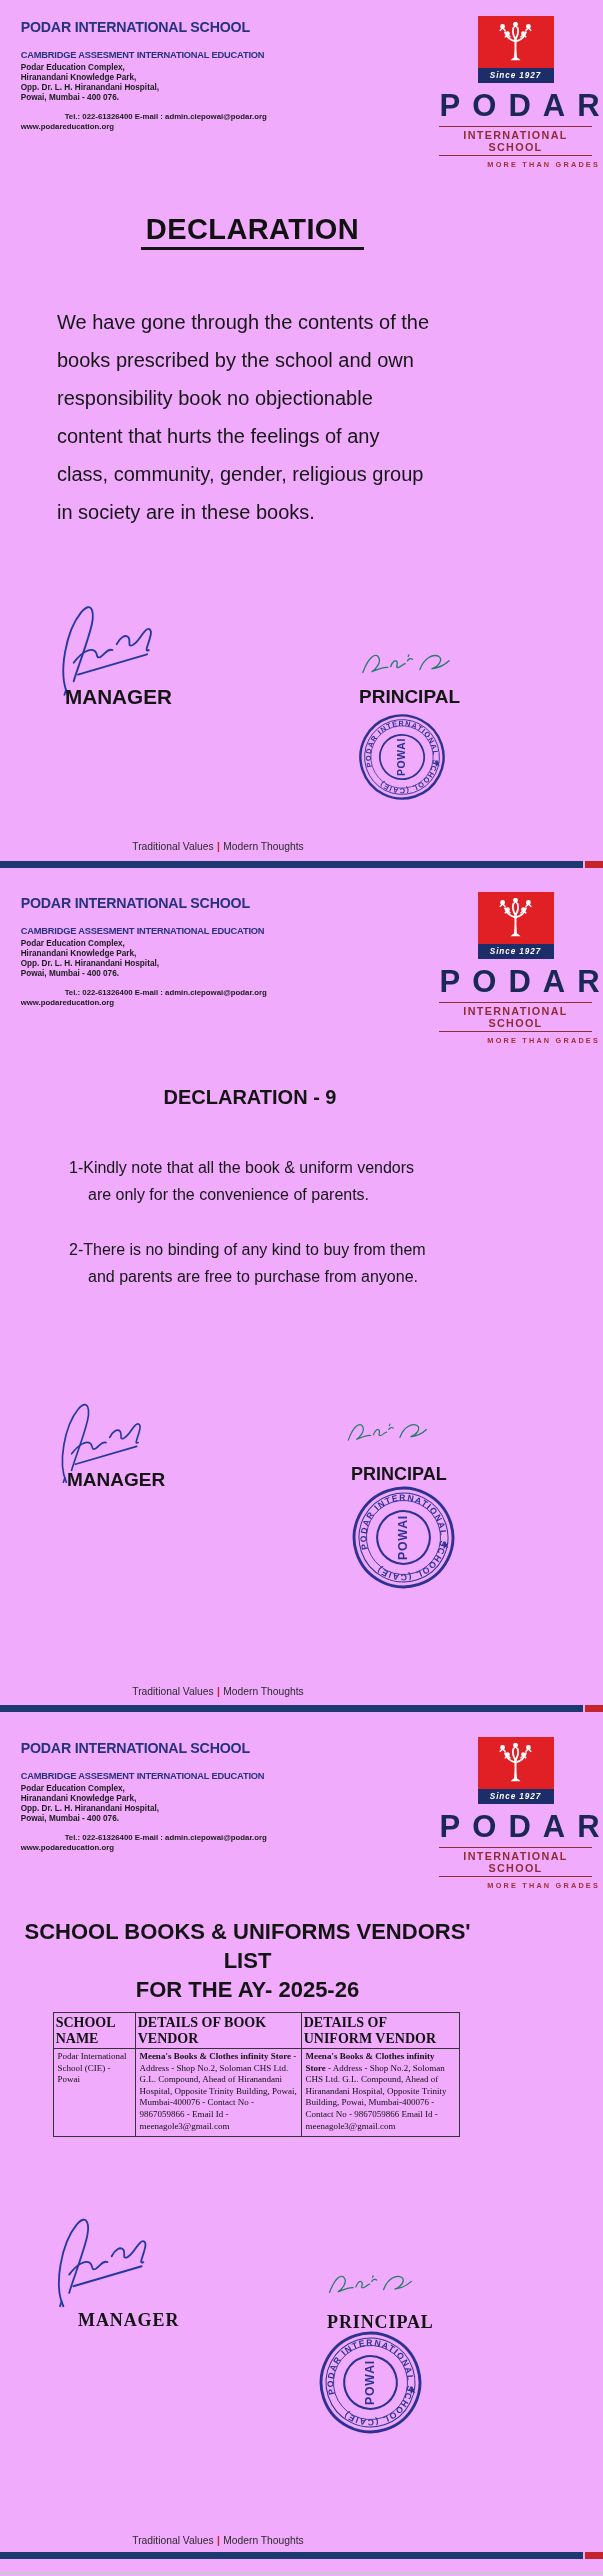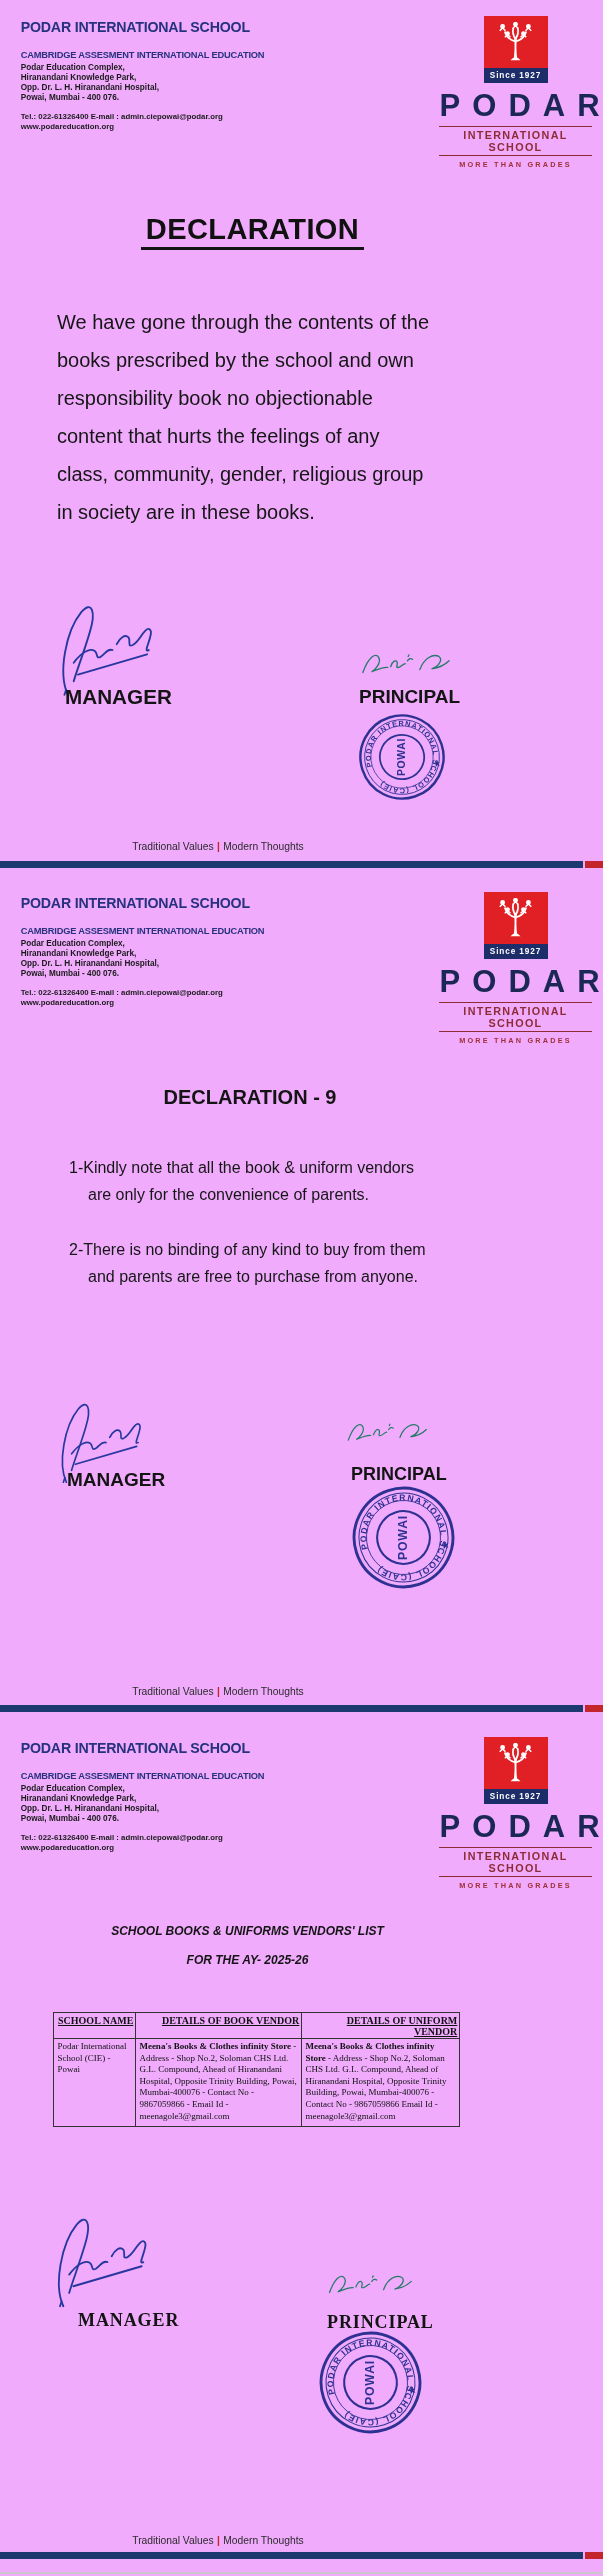--- a/index.html
+++ b/index.html
@@ -8,30 +8,30 @@
   #page1{height:876px;}
   #page2{height:845px;}
   #page3{height:856px;}
 
   
   .head-left{position:absolute;left:20.7px;top:19px;width:259px;}
   .school-name{font-size:14.2px;font-weight:bold;color:#26327e;letter-spacing:-0.2px;}
   .school-sub{font-size:9.3px;font-weight:bold;color:#26327e;margin-top:15px;letter-spacing:-0.2px;}
   .addr{font-size:8.2px;font-weight:bold;color:#1a1a1a;line-height:10px;}
   .addr.first{margin-top:3.4px;}
-  .contact{font-size:7.8px;font-weight:bold;color:#1a1a1a;margin-top:8.6px;}
+  .contact{font-size:7.8px;font-weight:bold;color:#1a1a1a;margin-top:8.6px;margin-left:44px;}
   .website{font-size:7.8px;font-weight:bold;color:#1a1a1a;margin-top:0.9px;}
 
   .logo{position:absolute;left:431px;top:15.5px;width:169px;text-align:center;}
-  .logo-box{width:64px;margin:0 auto;}
+  .logo-box{width:76px;margin:0 auto;font-style:italic;}
   .logo-red{height:52px;background:#e02025;display:flex;align-items:center;justify-content:center;}
   .logo-band{height:15.5px;background:#1d2d69;color:#fff;font-size:8.2px;font-weight:bold;line-height:15.5px;letter-spacing:0.9px;}
   .logo-podar{font-size:31px;font-weight:bold;color:#1b2755;letter-spacing:12px;margin-top:5.2px;padding-left:8.6px;}
   .logo-intl{width:153px;margin:1.7px auto 0;font-size:10.8px;font-weight:bold;color:#8e2c35;letter-spacing:1.3px;border-top:1.3px solid #8e2c35;border-bottom:1.3px solid #8e2c35;padding:1.7px 0 2.6px;}
-  .logo-tag{font-size:7.3px;font-weight:bold;color:#a03038;letter-spacing:2.2px;margin-top:3.4px;}
+  .logo-tag{font-size:7.3px;font-weight:bold;color:#a03038;letter-spacing:2.2px;margin-top:3.4px;text-align:right;}
 
   
   .footer-tagline{position:absolute;left:0;width:436px;text-align:center;font-size:10.3px;color:#2b2b2b;}
   .footer-sep{color:#c4242b;font-weight:bold;padding:0 3.4px;}
   .footer-bar-blue{position:absolute;left:0;width:583px;height:6.9px;background:#1d3a70;}
   .footer-bar-red{position:absolute;left:585px;width:18px;height:6.9px;background:#c4242b;}
 
   
   .p1-title{position:absolute;top:213px;left:0;width:505px;text-align:center;}
   .p1-title span{font-size:29px;font-weight:bold;letter-spacing:0.4px;border-bottom:3.4px solid #141414;padding:0 5.2px 1.7px;}
@@ -54,24 +54,24 @@
   .p2-item2{top:360px;}
   .p2-manager-sig{position:absolute;left:48px;top:524px;}
   .p2-manager-label{position:absolute;left:67px;top:593px;font-size:19px;}
   .p2-principal-sig{position:absolute;left:343px;top:540px;}
   .p2-principal-label{position:absolute;left:351px;top:588px;font-size:18px;}
   .p2-stamp{position:absolute;left:350px;top:608px;}
   .p2-tagline{top:810px;}
   .p2-bar{top:829px;}
 
   
-  .p3-title{position:absolute;top:196px;left:0;width:495px;text-align:center;font-size:12px;font-weight:bold;line-height:29px;color:#141414;font-style:italic;}
+  .p3-title{position:absolute;top:196px;left:0;width:495px;text-align:center;font-size:22px;font-weight:bold;line-height:29px;color:#141414;}
   .vendor-table{position:absolute;left:53px;top:291px;width:406px;border-collapse:collapse;table-layout:fixed;font-family:"Liberation Serif",serif;}
   .vendor-table td{border:0.9px solid #333;vertical-align:top;}
-  .vendor-table .th{font-size:10px;font-weight:bold;text-align:right;padding:1.7px 1.7px;text-decoration:underline;}
+  .vendor-table .th{font-size:14px;font-weight:bold;text-align:left;padding:1.7px 1.7px;}
   .vendor-table .tdv{font-size:9px;line-height:11.6px;padding:1.7px 3.4px 3.4px;}
   .vbold{font-weight:bold;}
   .serif-label{font-family:"Liberation Serif",serif;letter-spacing:0.9px;}
   .p3-manager-sig{position:absolute;left:45px;top:493px;}
   .p3-manager-label{position:absolute;left:78px;top:589px;font-size:18px;}
   .p3-principal-sig{position:absolute;left:324px;top:546px;}
   .p3-principal-label{position:absolute;left:327px;top:591px;font-size:18px;}
   .p3-stamp{position:absolute;left:317px;top:608px;}
   .p3-tagline{top:814px;}
   .p3-bar{top:831px;}

